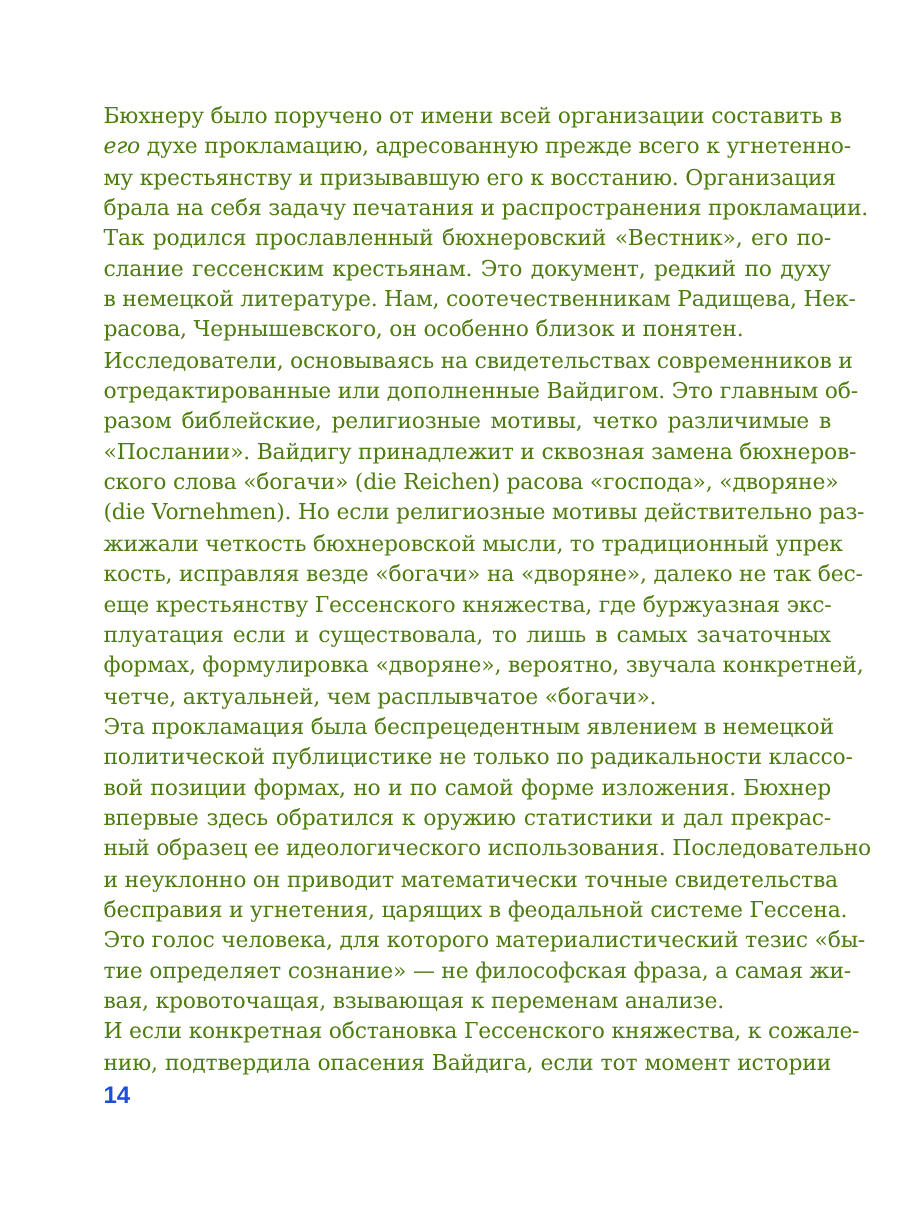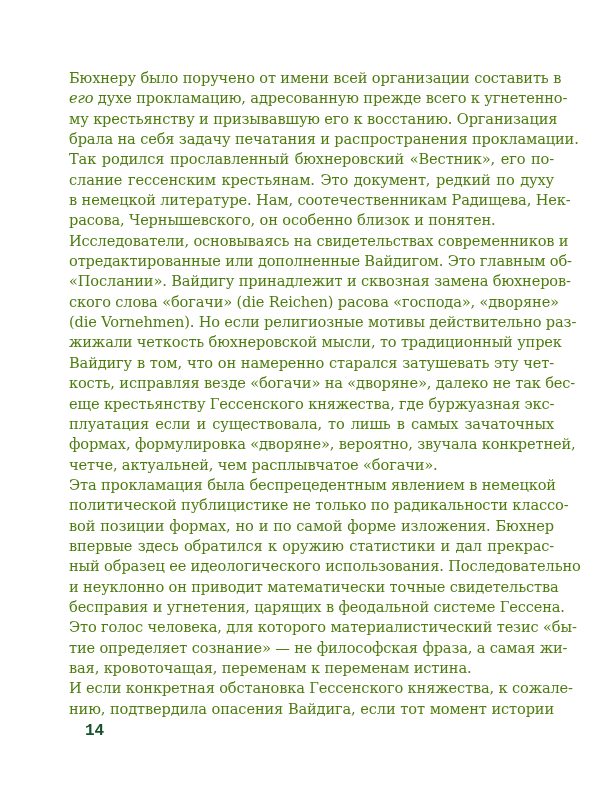--- a/index.html
+++ b/index.html
@@ -8,63 +8,63 @@
     position: absolute; left: 69px; top: 68px; width: 485px;
     font-family: "DejaVu Serif", "Liberation Serif", serif;
     font-size: 14.6px; line-height: 20.35px; color: #4d7c0f;
     letter-spacing: -0.15px;
   }
   .line { display: block; white-space: nowrap; text-align: justify; text-align-last: justify; height: 20.35px; overflow: visible; }
   .line.last { text-align-last: left; }
   .line em { font-style: italic; }
   .page-number {
     position: absolute; left: 69px; top: 722px;
-    font-family: Liberation Mono, monospace;
-    font-size: 16px; font-weight: bold; color: #14532d; margin-left: 16px;
+    font-family: Liberation Sans, sans-serif;
+    font-size: 16px; font-weight: bold; color: #1d4ed8;
   }
 </style>
 </head>
 <body>
 
 <div class="page">
   <div>
     <span class="line">Бюхнеру было поручено от имени всей организации составить в</span>
     <span class="line"><em>его</em> <span>духе прокламацию, адресованную прежде всего к угнетенно-</span></span>
     <span class="line">му крестьянству и призывавшую его к восстанию. Организация</span>
     <span class="line">брала на себя задачу печатания и распространения прокламации.</span>
     <span class="line">Так родился прославленный бюхнеровский «Вестник», его по-</span>
     <span class="line">слание гессенским крестьянам. Это документ, редкий по духу</span>
     <span class="line">в немецкой литературе. Нам, соотечественникам Радищева, Нек-</span>
     <span class="line last">расова, Чернышевского, он особенно близок и понятен.</span>
   </div>
   <div>
     <span class="line">Исследователи, основываясь на свидетельствах современников и</span>
     <span class="line">отредактированные или дополненные Вайдигом. Это главным об-</span>
+    <span class="line">разом библейские, религиозные мотивы, четко различимые в</span>
     <span class="line">«Послании». Вайдигу принадлежит и сквозная замена бюхнеров-</span>
     <span class="line">ского слова «богачи» (die Reichen) расова «господа», «дворяне»</span>
     <span class="line">(die Vornehmen). Но если религиозные мотивы действительно раз-</span>
     <span class="line">жижали четкость бюхнеровской мысли, то традиционный упрек</span>
-    <span class="line">Вайдигу в том, что он намеренно старался затушевать эту чет-</span>
     <span class="line">кость, исправляя везде «богачи» на «дворяне», далеко не так бес-</span>
     <span class="line">еще крестьянству Гессенского княжества, где буржуазная экс-</span>
     <span class="line">плуатация если и существовала, то лишь в самых зачаточных</span>
     <span class="line">формах, формулировка «дворяне», вероятно, звучала конкретней,</span>
     <span class="line last">четче, актуальней, чем расплывчатое «богачи».</span>
   </div>
   <div>
     <span class="line">Эта прокламация была беспрецедентным явлением в немецкой</span>
     <span class="line">политической публицистике не только по радикальности классо-</span>
     <span class="line">вой позиции формах, но и по самой форме изложения. Бюхнер</span>
     <span class="line">впервые здесь обратился к оружию статистики и дал прекрас-</span>
     <span class="line">ный образец ее идеологического использования. Последовательно</span>
     <span class="line">и неуклонно он приводит математически точные свидетельства</span>
     <span class="line">бесправия и угнетения, царящих в феодальной системе Гессена.</span>
     <span class="line">Это голос человека, для которого материалистический тезис «бы-</span>
     <span class="line">тие определяет сознание» — не философская фраза, а самая жи-</span>
-    <span class="line last">вая, кровоточащая, переменам к переменам истина.</span>
+    <span class="line last">вая, кровоточащая, взывающая к переменам анализе.</span>
   </div>
   <div>
     <span class="line">И если конкретная обстановка Гессенского княжества, к сожале-</span>
     <span class="line">нию, подтвердила опасения Вайдига, если тот момент истории</span>
   </div>
 </div>
 
 <div class="page-number">14</div>
 
 </body></html>

